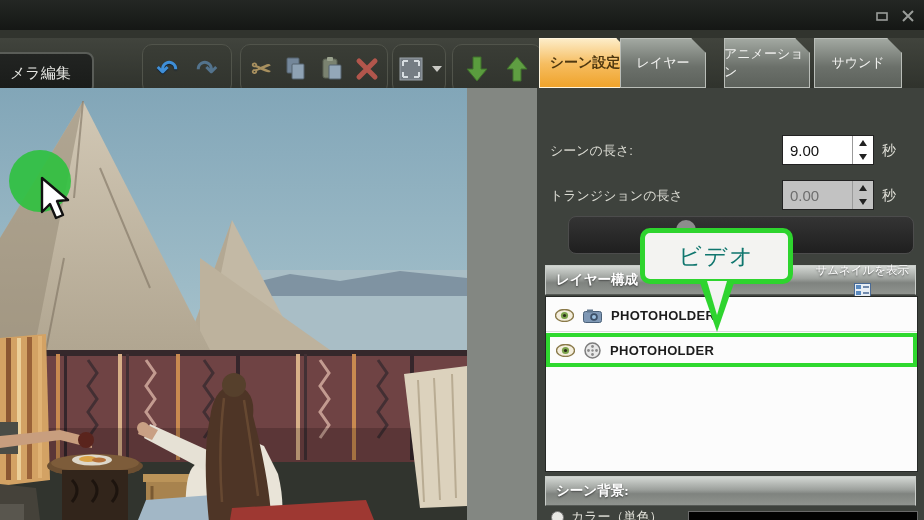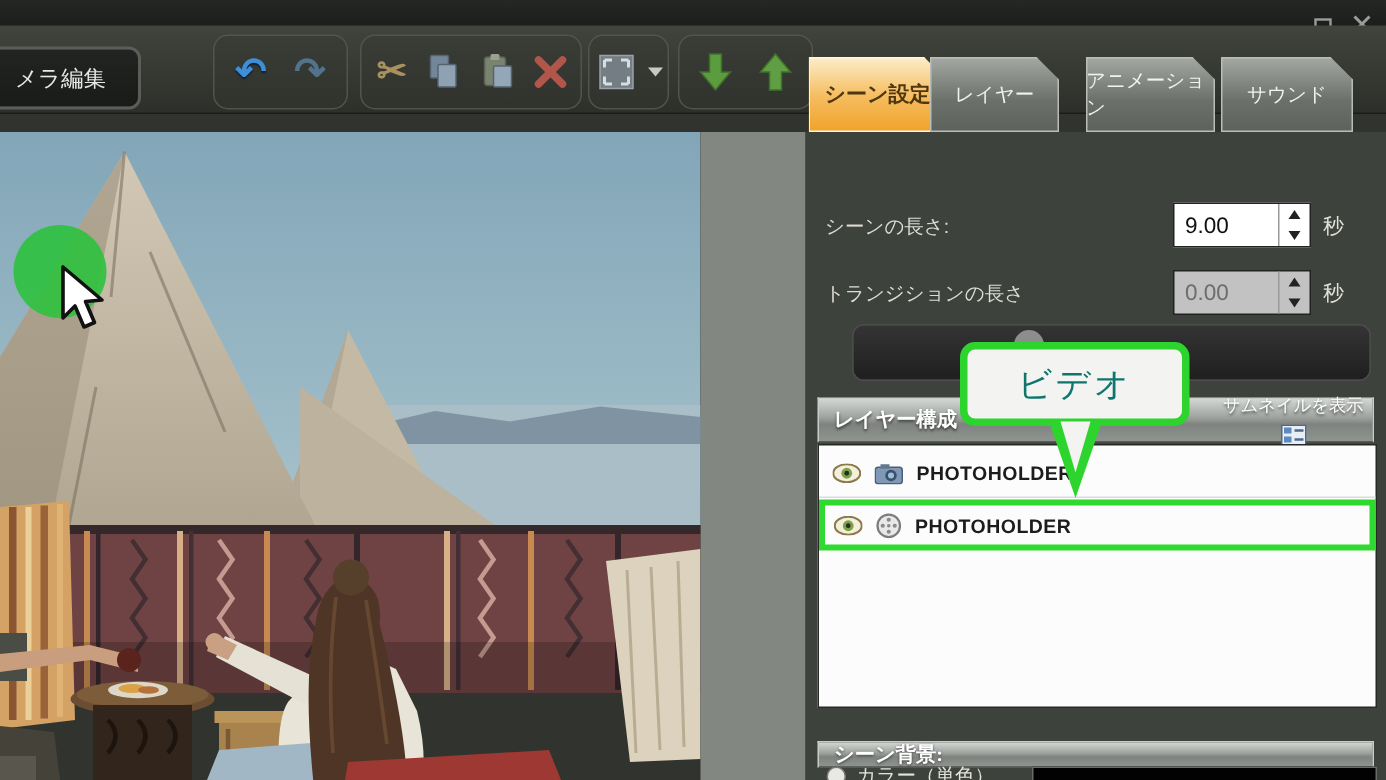--- a/index.html
+++ b/index.html
@@ -7,21 +7,21 @@
        font-family:"Liberation Sans",sans-serif;background:#31342e;}
 
   
   .titlebar{position:absolute;left:0;top:0;width:924px;height:30px;
     background:linear-gradient(#242724,#151715);}
   .winbtn{position:absolute;top:9px;width:20px;height:14px;display:flex;
     align-items:center;justify-content:center;cursor:default;}
   .winbtn svg{display:block;}
 
   
-  .toolbar{position:absolute;left:0;top:17px;width:924px;height:58px;
+  .toolbar{position:absolute;left:0;top:38px;width:924px;height:58px;
     background:linear-gradient(#41443d,#2d302a);border-bottom:1px solid #191b17;}
   .left-tab{position:absolute;left:-14px;top:14px;width:108px;height:42px;
     background:linear-gradient(#222422,#191b19);border:2px solid #5a5d58;border-radius:8px;
     color:#e6e6e2;font-size:15px;display:flex;align-items:center;padding-left:22px;box-sizing:border-box;}
   .tgroup{position:absolute;top:6px;height:48px;border:1px solid #51544b;border-radius:10px;
     background:linear-gradient(#3a3d36,#30332d);display:flex;align-items:center;justify-content:space-evenly;}
   .g-undo{left:142px;width:88px;}
   .g-edit{left:240px;width:146px;}
   .g-grid{left:392px;width:52px;}
   .g-move{left:452px;width:88px;}
@@ -356,21 +356,21 @@
           <circle cx="8.5" cy="4.5" r="1.4" fill="#8a8a8a"></circle>
           <circle cx="8.5" cy="12.5" r="1.4" fill="#8a8a8a"></circle>
           <circle cx="4.5" cy="8.5" r="1.4" fill="#8a8a8a"></circle>
           <circle cx="12.5" cy="8.5" r="1.4" fill="#8a8a8a"></circle>
           <circle cx="8.5" cy="8.5" r="1.2" fill="#8a8a8a"></circle>
         </svg>
         <span class="layer-name">PHOTOHOLDER</span>
       </div>
     </div>
 
-    <div class="sec-head" style="top:406px;height:18px;font-family:Liberation Serif, serif;">
+    <div class="sec-head" style="top:388px;height:30px;font-family:Liberation Serif, serif;">
       <span>シーン背景:</span>
     </div>
 
     <div class="bg-row">
       <span class="radio"></span>
       <span class="bg-label">カラー（単色）</span>
     </div>
     <div class="swatch"></div>
   </div>
 

